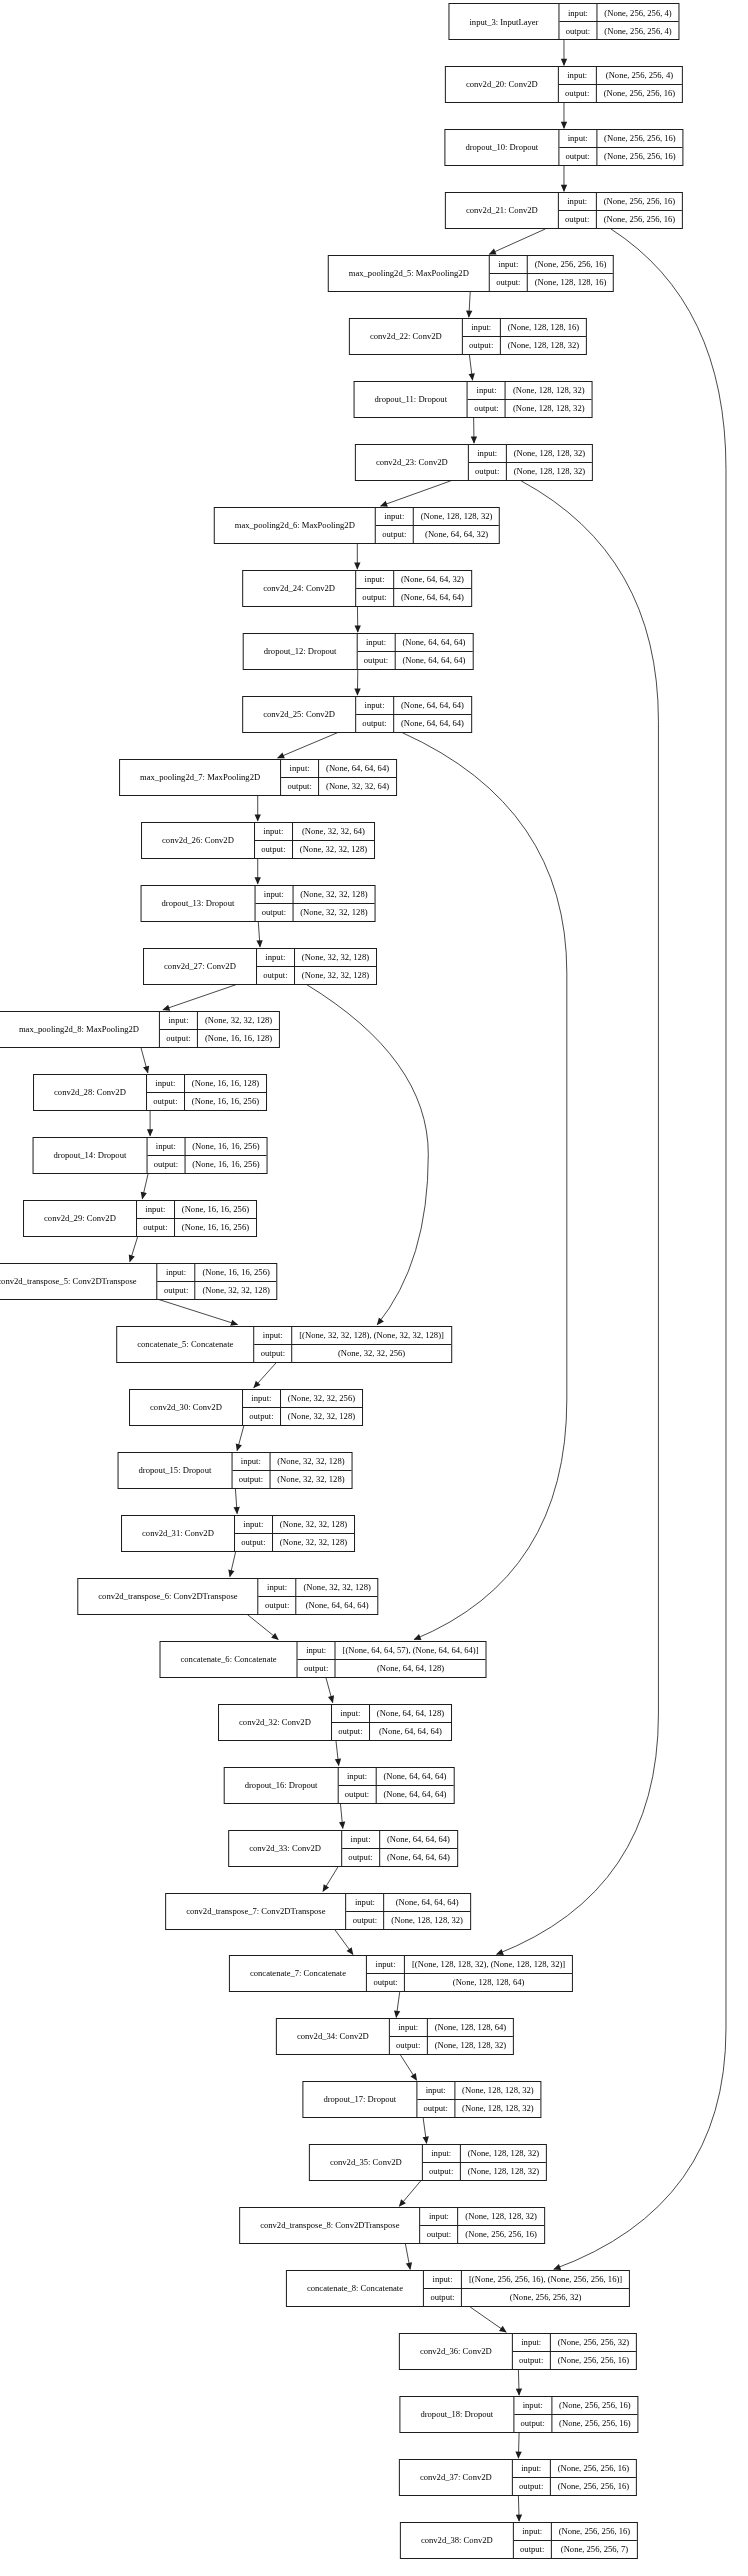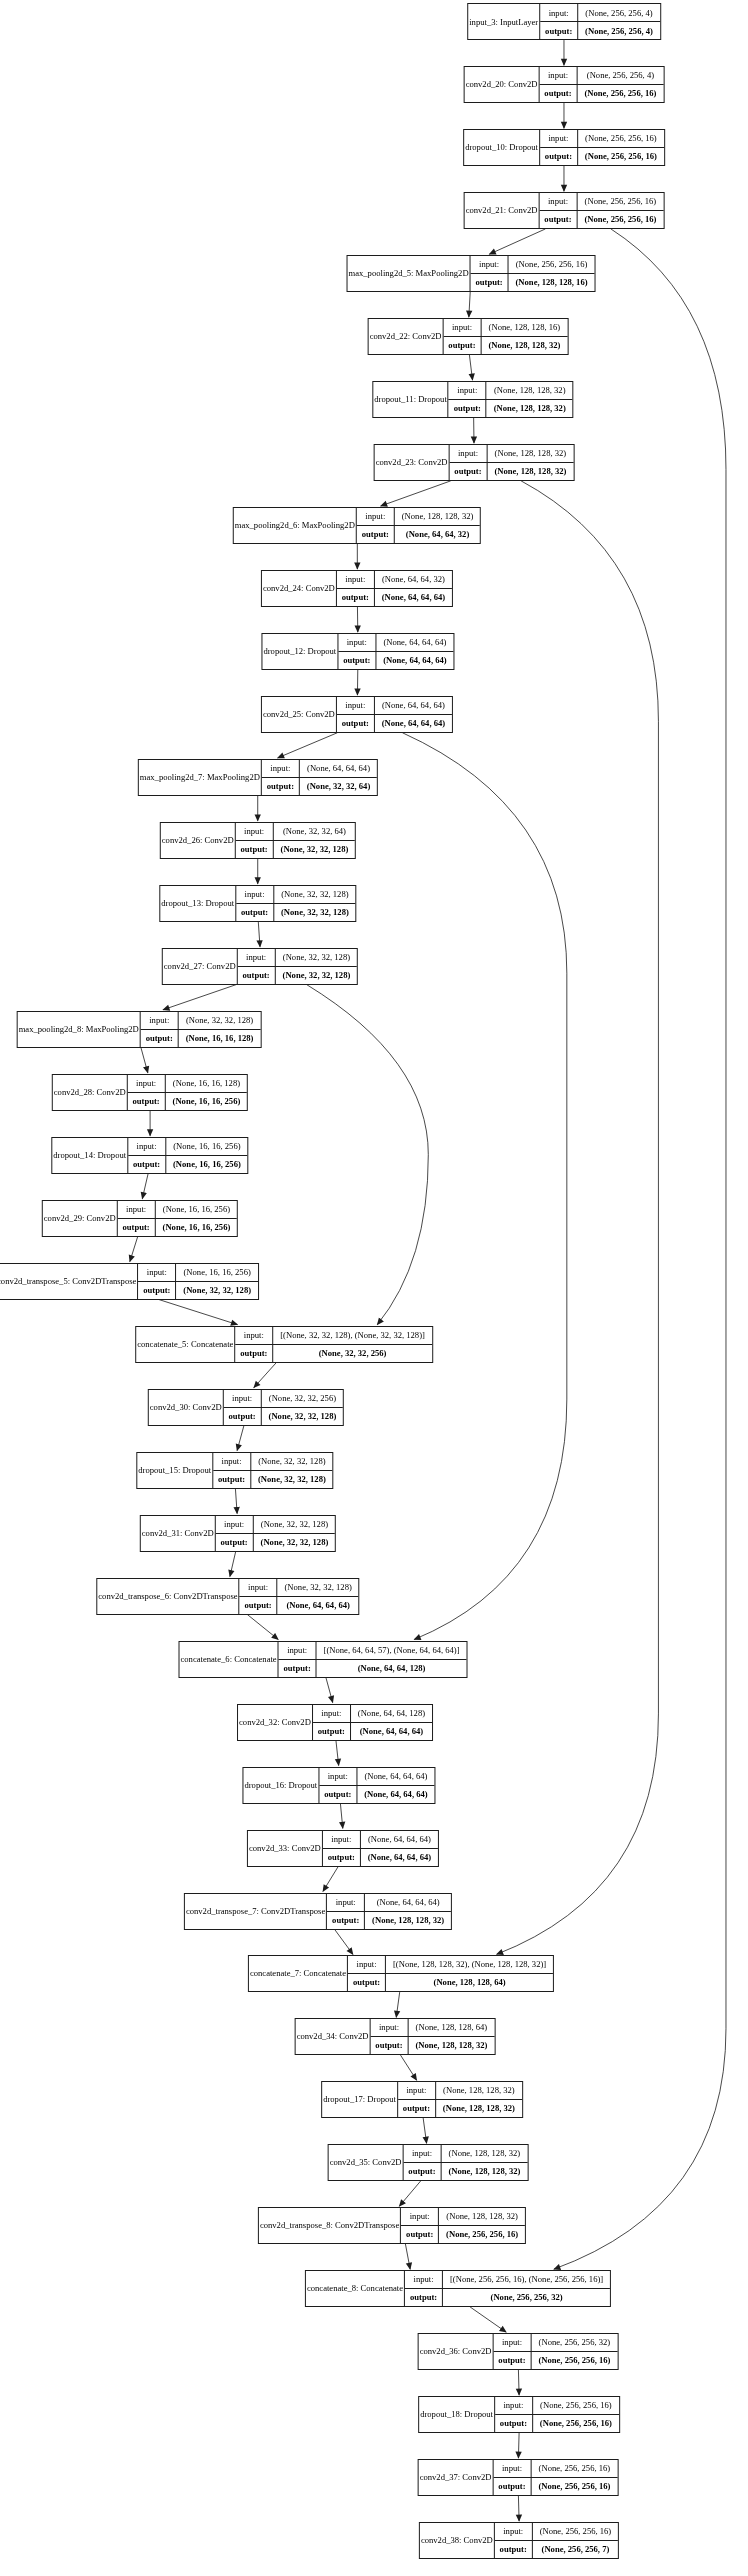--- a/index.html
+++ b/index.html
@@ -27,26 +27,26 @@
     border: 0.6px solid #1c1c1c;
     font-size: 8.6px;
     line-height: 1;
     white-space: nowrap;
     box-sizing: border-box;
     height: 37px;
   }
   .cell-label {
     display: flex;
     align-items: center;
-    padding: 0 1px;
+    padding: 0 20px;
     border-right: 0.6px solid #1c1c1c;
   }
   .io { display: flex; flex-direction: column; }
   .io-row { display: flex; height: 18px; }
-  .io-row + .io-row { border-top: 0.6px solid #1c1c1c; font-weight: bold; }
+  .io-row + .io-row { border-top: 0.6px solid #1c1c1c; }
   .io-key {
     width: 38px;
     display: flex; align-items: center; justify-content: center;
     border-right: 0.6px solid #1c1c1c;
     box-sizing: border-box;
   }
   .io-val {
     flex: 1;
     display: flex; align-items: center; justify-content: center;
     padding: 0 6.9px;

